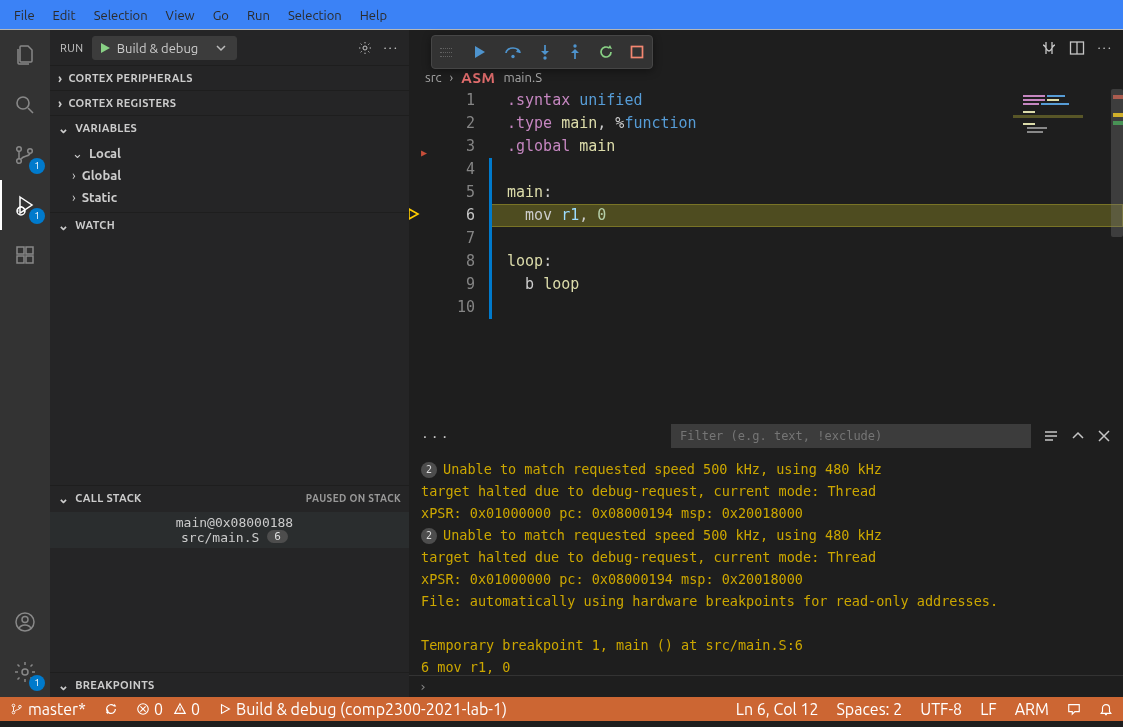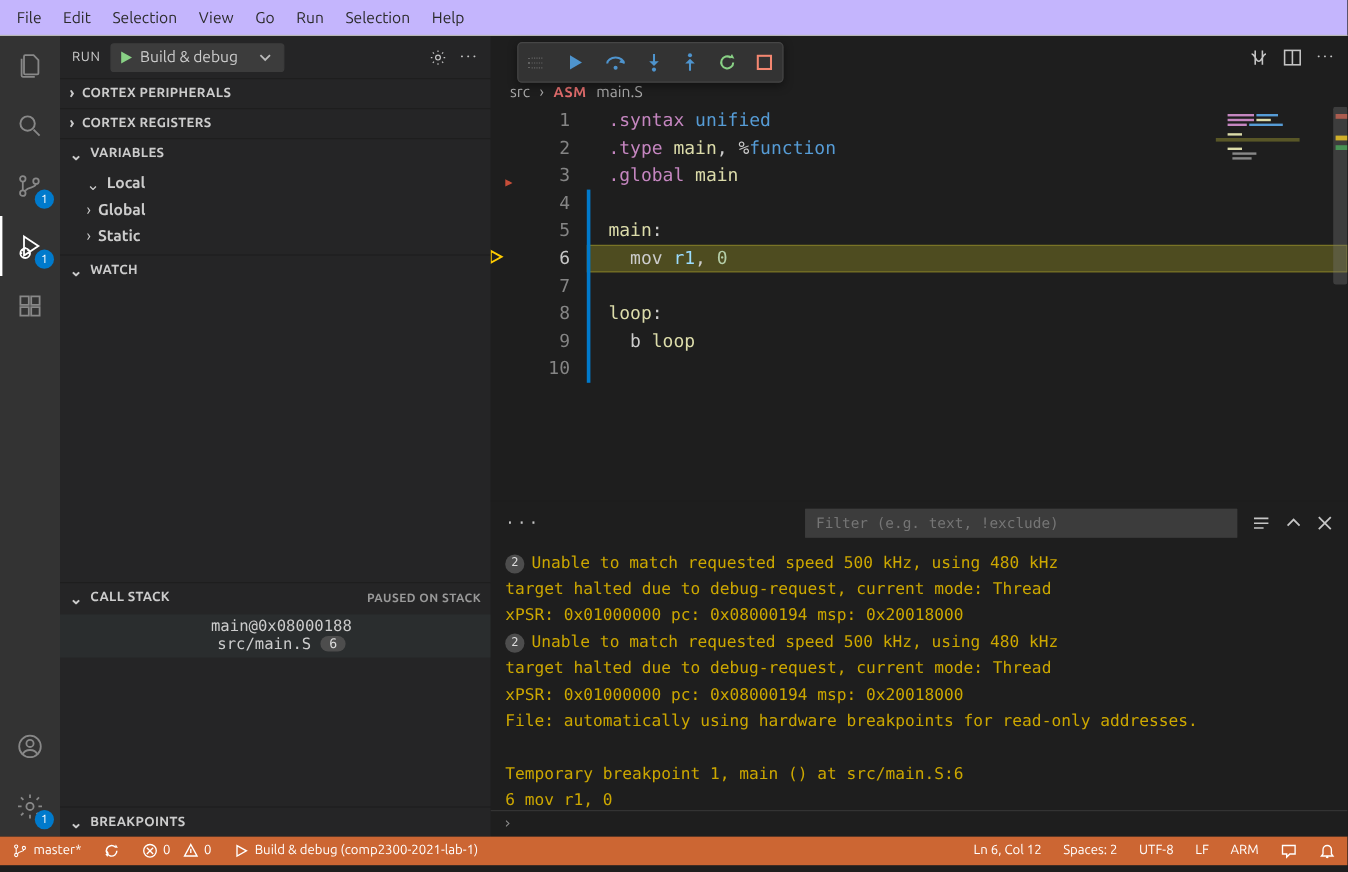--- a/index.html
+++ b/index.html
@@ -1,17 +1,17 @@
 <!DOCTYPE html>
 <html><head>
 <meta charset="utf-8">
 <style>
 * { margin: 0; padding: 0; box-sizing: border-box; }
 html, body { width: 1123px; height: 727px; overflow: hidden; font-family: "Segoe UI", Ubuntu, sans-serif; background: #1e1e1e; color: #ccc; font-size: 13px; }
-.menubar { height: 30px; background: #c4b5fd; color: #2b2b2b; display: flex; align-items: center; padding: 12px 6px; gap: 2px; border-bottom: 1px solid #b7b7b7; }
+.menubar { height: 30px; background: #3b82f6; color: #2b2b2b; display: flex; align-items: center; padding: 12px 6px; gap: 2px; border-bottom: 1px solid #b7b7b7; }
 .menubar .item { padding: 4px 8px; cursor: default; }
 .app { display: flex; height: 667px; }
 .activitybar { width: 50px; background: #333; display: flex; flex-direction: column; justify-content: space-between; }
 .activitybar .top, .activitybar .bottom { display: flex; flex-direction: column; }
 .act-item { width: 50px; height: 50px; display: flex; align-items: center; justify-content: center; color: #888; position: relative; }
 .act-item.active { color: #fff; }
 .act-item.active::before { content: ""; position: absolute; left: 0; top: 0; bottom: 0; width: 2px; background: #fff; }
 .act-item svg { width: 24px; height: 24px; }
 .badge { position: absolute; right: 5px; bottom: 6px; background: #007acc; color: #fff; border-radius: 10px; font-size: 10px; min-width: 16px; height: 16px; line-height: 16px; text-align: center; padding: 0 3px; }
 .sidebar { width: 359px; background: #252526; display: flex; flex-direction: column; overflow: hidden; }
@@ -30,21 +30,21 @@
 .callstack-item .loc { color: #ccc; }
 .callstack-item .badge2 { background: #4d4d4d; border-radius: 10px; padding: 0 7px; font-size: 11px; color: #ddd; }
 .editor-area { flex: 1; display: flex; flex-direction: column; position: relative; background: #1e1e1e; }
 .debug-toolbar { position: absolute; top: 5px; left: 22px; z-index: 10; background: #333; border: 1px solid #464646; border-radius: 4px; box-shadow: 0 2px 8px rgba(0,0,0,0.4); display: flex; align-items: center; height: 34px; padding: 0 8px; gap: 16px; }
 .dt-handle { display: flex; flex-direction: column; gap: 3px; opacity: 0.4; padding-right: 4px; }
 .dt-handle span { display: block; width: 12px; border-top: 1px dotted #aaa; }
 .dt-item { display: flex; align-items: center; }
 .editor-top-actions { position: absolute; top: 10px; right: 10px; z-index: 9; display: flex; gap: 12px; color: #c5c5c5; }
 .tab-strip { height: 35px; display: flex; align-items: center; padding-left: 10px; color: #aaa; font-size: 12px; position: relative; }
 .breadcrumb { height: 24px; display: flex; align-items: center; gap: 8px; padding-left: 16px; color: #a9a9a9; font-size: 13px; }
-.asm-chip { color: #e06c6c; font-size: 12px; font-weight: 700; letter-spacing: 0.5px; }
+.asm-chip { color: #e06c6c; font-size: 15px; font-weight: 700; letter-spacing: 0.5px; }
 .editor { flex: 1; display: flex; overflow: hidden; font-family: "DejaVu Sans Mono","Consolas",monospace; font-size: 15px; line-height: 23px; position: relative; }
 .gutter { width: 62px; text-align: right; color: #858585; padding-right: 12px; position: relative; }
 .gutter .ln { height: 23px; position: relative; }
 .gutter .current { color: #c6c6c6; }
 .exec-marker { position: absolute; left: -18px; top: 3px; width: 14px; height: 14px; }
 .code { flex: 1; position: relative; border-left: 2px solid transparent; }
 .bar-border { position: absolute; left: 0; top: 0; width: 3px; background: #007acc; }
 .code .line { height: 23px; padding-left: 18px; white-space: pre; }
 .line.current { background: rgba(110,107,34,0.6); outline: 1px solid rgba(150,143,43,0.6); outline-offset: -1px; }
 .dir { color: #c586c0; }
@@ -57,21 +57,21 @@
 .minimap .mm-scroll { position: absolute; right: 0; top: 0; width: 12px; height: 45%; background: rgba(121,121,121,0.35); border-radius: 2px; }
 .panel { height: 280px; border-top: 1px solid #1e1e1e; display: flex; flex-direction: column; font-family: "DejaVu Sans Mono","Consolas",monospace; }
 .panel-head { height: 36px; display: flex; align-items: center; padding: 0 12px; gap: 12px; }
 .panel-head .dots { color: #c5c5c5; letter-spacing: 2px; }
 .panel-head .spacer { flex: 1; }
 .filter { width: 360px; height: 24px; background: #3c3c3c; border: 1px solid #3c3c3c; color: #ccc; padding: 0 8px; font-family: inherit; font-size: 12px; }
 .panel-body { flex: 1; overflow: hidden; padding: 4px 12px; font-size: 13.5px; line-height: 22px; }
 .warn { color: #cca700; }
 .chip { display: inline-block; background: #4d4d4d; color: #ddd; border-radius: 10px; width: 16px; height: 16px; line-height: 16px; text-align: center; font-size: 10px; margin-right: 6px; vertical-align: 1px; }
 .panel-foot { height: 22px; border-top: 1px solid #333; display: flex; align-items: center; padding: 0 10px; }
-.statusbar { height: 24px; background: #cc6633; color: #fff; display: flex; align-items: center; font-size: 11px; padding: 0 6px; gap: 10px; }
+.statusbar { height: 24px; background: #cc6633; color: #fff; display: flex; align-items: center; font-size: 16px; padding: 0 6px; gap: 10px; }
 .statusbar .spacer { flex: 1; }
 .sb-item { display: flex; align-items: center; gap: 4px; padding: 0 4px; }
 svg { display: block; }
 </style>
 </head>
 <body>
 
 <div class="menubar">
   <div class="item">File</div>
   <div class="item">Edit</div>

